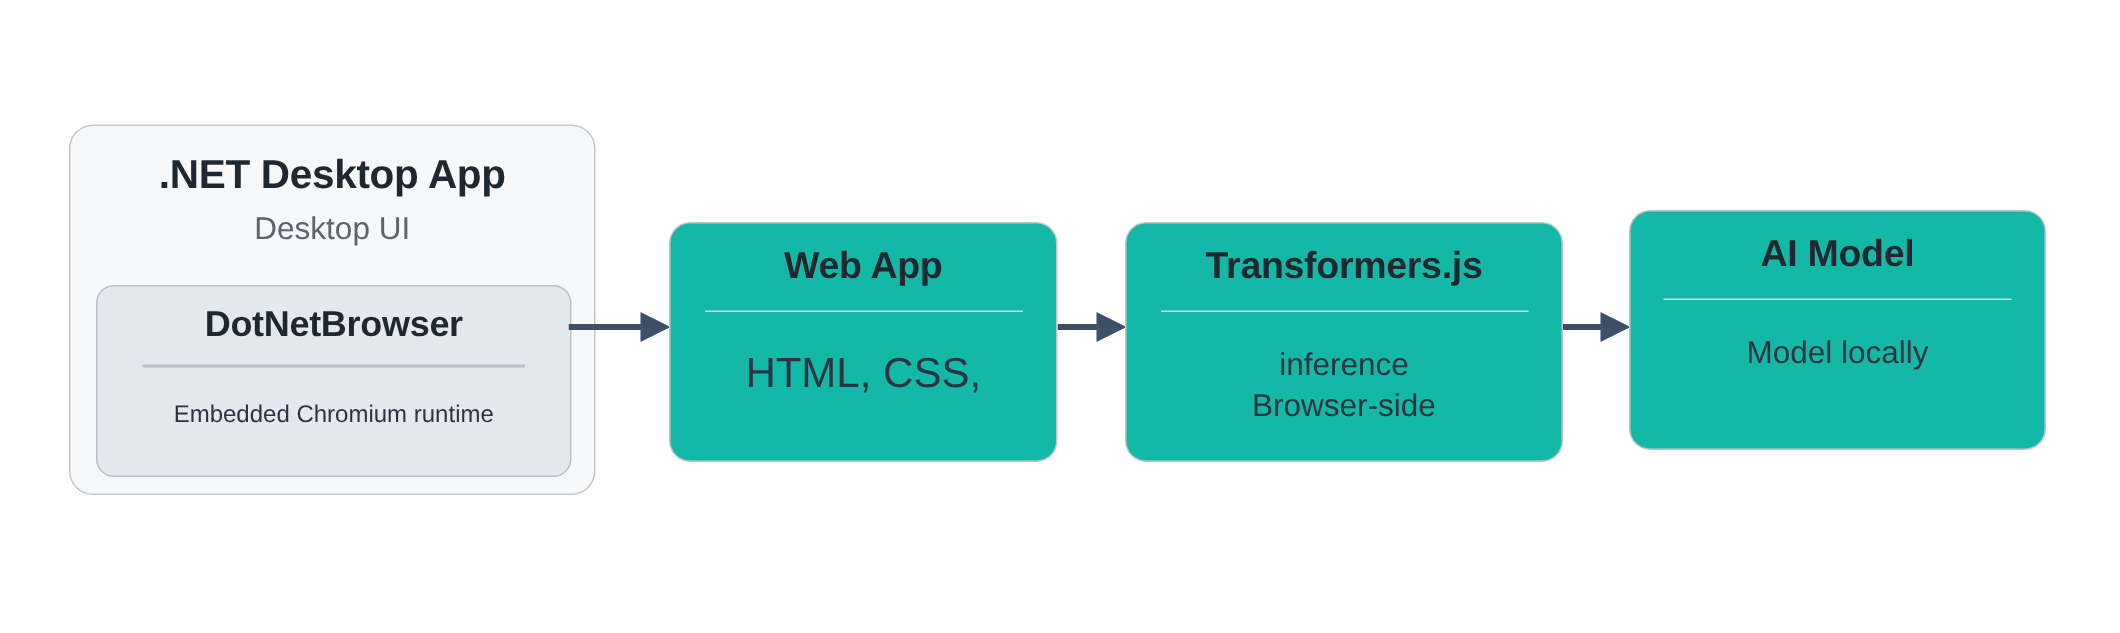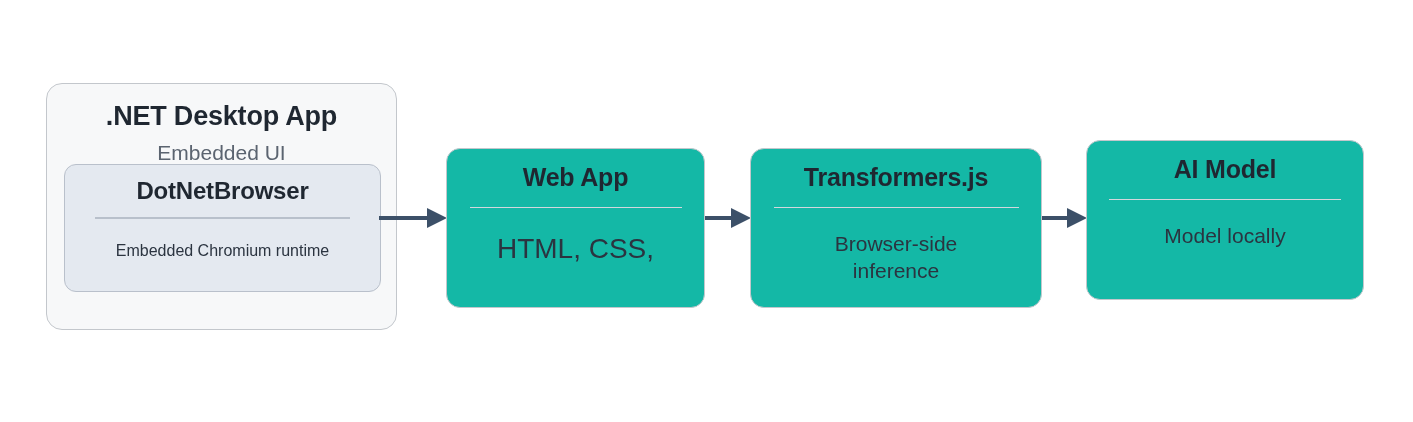--- a/index.html
+++ b/index.html
@@ -78,21 +78,21 @@
     margin-top: 9px;
     text-align: center;
     white-space: nowrap;
   }
 
   
   #node-dotnetbrowser {
     position: absolute;
     box-sizing: border-box;
     left: 17px;
-    top: 80px;
+    top: 106px;
     width: 317px;
     height: 128px;
     background: #e4e9f0;
     border: 1.4px solid #b9c0cb;
     border-radius: 12px;
     display: flex;
     flex-direction: column;
     align-items: center;
     padding-top: 9px;
   }
@@ -156,21 +156,21 @@
   #arrow-2 { left: 705px; top: 205px; width: 48px; }
   #arrow-3 { left: 1042px; top: 205px; width: 47px; }
 </style>
 </head>
 <body>
 
 <div id="canvas">
 
   <div class="node" id="node-dotnet">
     <div class="node-title">.NET Desktop App</div>
-    <div class="container-sub">Embedded UI</div>
+    <div class="container-sub">Desktop UI</div>
 
     <div id="node-dotnetbrowser">
       <div class="node-title">DotNetBrowser</div>
       <hr class="node-divider">
       <div class="node-sub">Embedded Chromium runtime</div>
     </div>
   </div>
 
   <svg class="arrow" id="arrow-1" viewBox="0 0 70 26">
     <line x1="0" y1="13" x2="52" y2="13" stroke="#3c5068" stroke-width="4"></line>
@@ -187,22 +187,22 @@
 
   <svg class="arrow" id="arrow-2" viewBox="0 0 48 26">
     <line x1="0" y1="13" x2="30" y2="13" stroke="#3c5068" stroke-width="4"></line>
     <polygon points="26,3 46,13 26,23" fill="#3c5068"></polygon>
   </svg>
 
   <div class="node" id="node-transformers">
     <div class="node-title">Transformers.js</div>
     <hr class="node-divider">
     <div class="node-sub">
+      <div>inference</div>
       <div>Browser-side</div>
-      <div>inference</div>
     </div>
   </div>
 
   <svg class="arrow" id="arrow-3" viewBox="0 0 47 26">
     <line x1="0" y1="13" x2="29" y2="13" stroke="#3c5068" stroke-width="4"></line>
     <polygon points="25,3 45,13 25,23" fill="#3c5068"></polygon>
   </svg>
 
   <div class="node" id="node-aimodel">
     <div class="node-title">AI Model</div>

